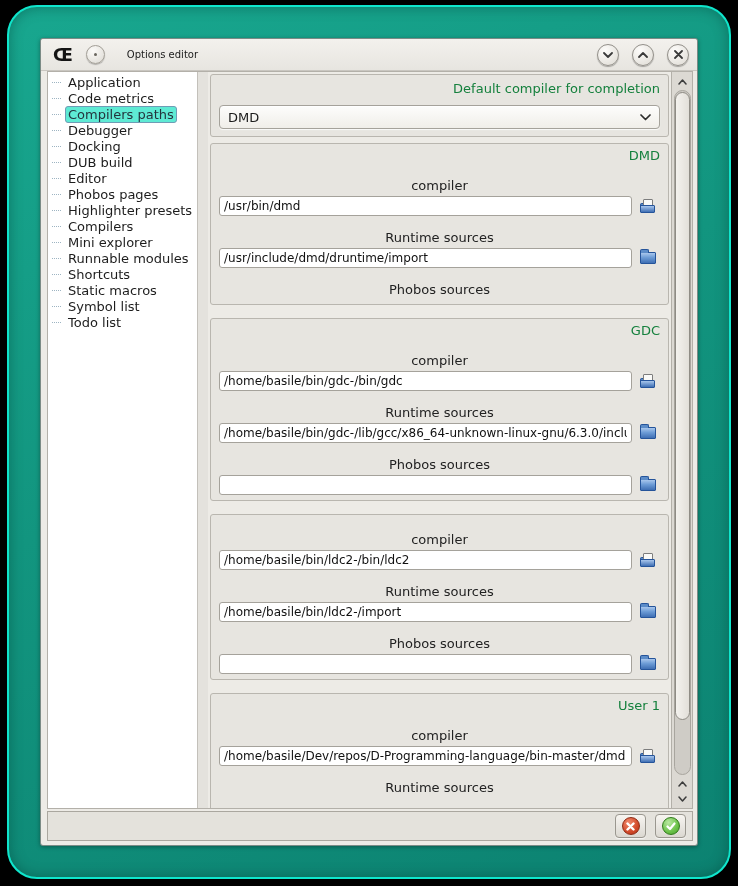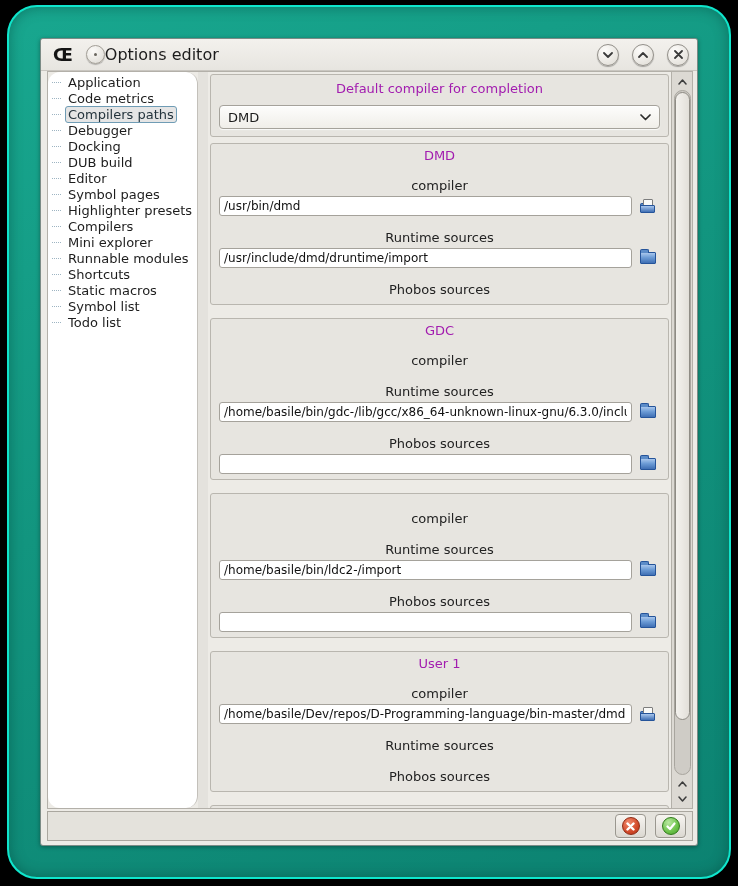--- a/index.html
+++ b/index.html
@@ -34,52 +34,52 @@
   }
   .logo { font-size:17px; font-weight:bold; color:#141414; margin-left:4px; letter-spacing:-1px; }
   .menu-btn {
     width:19px; height:19px; margin-left:14px;
     border-radius:50%; border:1px solid #a39f97;
     background:radial-gradient(circle at 35% 30%,#fcfbf9,#dcd9d2);
     box-shadow:0 1px 1px rgba(0,0,0,.25);
     display:flex; align-items:center; justify-content:center; cursor:default;
   }
   .menu-btn .dot { width:3px; height:3px; border-radius:50%; background:#6a675f; }
-  .title { margin-left:0; font-size:16px; color:#1b1b1b; }
+  .title { margin-left:22px; font-size:10px; color:#1b1b1b; }
   .win-buttons { margin-left:auto; display:flex; gap:13px; }
   .win-btn {
     width:22px; height:22px; border-radius:50%;
     border:1px solid #93908a;
     background:radial-gradient(circle at 35% 28%,#fdfcfa,#dedbd4);
     box-shadow:0 1px 1px rgba(0,0,0,.3);
     display:flex; align-items:center; justify-content:center; cursor:default;
   }
   
   .content-box {
     position:absolute; left:6px; top:32px; width:646px; height:738px;
     border:1px solid #b3b0a9; background:#edebe6;
     display:flex; overflow:hidden;
   }
   .sidebar {
     width:150px; background:#fff; border-right:1px solid #c3c0ba;
-    padding:2px 0 0 4px; overflow:hidden;border-radius:12px;
+    padding:2px 0 0 4px; overflow:hidden;
   }
   .tree-item { height:16px; display:flex; align-items:center; font-size:13px; color:#1d1d1d; cursor:default; white-space:nowrap; }
   .tree-item .dots { width:9px; border-top:1px dotted #9db4c2; margin-right:4px; flex:none; }
   .tree-item .lbl { padding:0 3px; border-radius:3px; line-height:15px; }
-  .tree-item .lbl.selected { background:#e5e5e5; border:1px solid #6f9cb5; color:#24343d; padding:0 2px; }
+  .tree-item .lbl.selected { background:#5eead4; border:1px solid #6f9cb5; color:#24343d; padding:0 2px; }
   .splitter { width:10px; background:#e4e2dd; cursor:col-resize; }
   .panel-wrap { flex:1; display:flex; }
   .panel { flex:1; padding:2px 2px 0 2px; overflow:hidden; position:relative; }
   
   .group {
     background:#e7e5e0; border:1px solid #b9b6af; border-radius:3px;
     padding:3px 8px 5px 8px; margin-bottom:13px;
   }
-  .group-title { text-align:center; font-size:13px; color:#a21caf; height:17px; line-height:17px; }
+  .group-title { text-align:right; font-size:13px; color:#15803d; height:17px; line-height:17px; }
   .default-group { padding:5px 8px 7px 8px; margin-bottom:6px; }
   .combo {
     margin-top:8px; height:24px;
     background:linear-gradient(#fdfdfc,#f0eee9);
     border:1px solid #a5a29b; border-radius:4px;
     display:flex; align-items:center; padding:0 8px;
     font-size:13px; color:#1b1b1b; cursor:default;
     box-shadow:0 1px 1px rgba(255,255,255,.8), inset 0 1px 0 #fff;
   }
   .combo .chev { margin-left:auto; display:flex; }
@@ -188,21 +188,21 @@
         <div class="tree-item">
             <span class="dots"></span>
             <span class="lbl">DUB build</span>
           </div>
         <div class="tree-item">
             <span class="dots"></span>
             <span class="lbl">Editor</span>
           </div>
         <div class="tree-item">
             <span class="dots"></span>
-            <span class="lbl">Symbol pages</span>
+            <span class="lbl">Phobos pages</span>
           </div>
         <div class="tree-item">
             <span class="dots"></span>
             <span class="lbl">Highlighter presets</span>
           </div>
         <div class="tree-item">
             <span class="dots"></span>
             <span class="lbl">Compilers</span>
           </div>
         <div class="tree-item">
@@ -267,38 +267,58 @@
               <button class="icon-btn">
                   <span class="ic-folder"></span>
                 </button>
             </div>
             <div class="field-label">Phobos sources</div>
           </div>
 
           <div class="group">
             <div class="group-title">GDC</div>
             <div class="field-label">compiler</div>
+            <div class="field-row">
+              <input class="path-input" spellcheck="false" value="/home/basile/bin/gdc-/bin/gdc" style="">
+              <button class="icon-btn">
+                  <span class="ic-file">
+                    <span class="tab"></span>
+                    <span class="sheet"></span>
+                    <span class="fold"></span>
+                  </span>
+                </button>
+            </div>
             <div class="field-label">Runtime sources</div>
             <div class="field-row">
               <input class="path-input" spellcheck="false" value="/home/basile/bin/gdc-/lib/gcc/x86_64-unknown-linux-gnu/6.3.0/includ" style="">
               <button class="icon-btn">
                   <span class="ic-folder"></span>
                 </button>
             </div>
             <div class="field-label">Phobos sources</div>
             <div class="field-row">
               <input class="path-input" spellcheck="false" value="" style="">
               <button class="icon-btn">
                   <span class="ic-folder"></span>
                 </button>
             </div>
           </div>
 
           <div class="group">
             <div class="field-label">compiler</div>
+            <div class="field-row">
+              <input class="path-input" spellcheck="false" value="/home/basile/bin/ldc2-/bin/ldc2" style="">
+              <button class="icon-btn">
+                  <span class="ic-file">
+                    <span class="tab"></span>
+                    <span class="sheet"></span>
+                    <span class="fold"></span>
+                  </span>
+                </button>
+            </div>
             <div class="field-label">Runtime sources</div>
             <div class="field-row">
               <input class="path-input" spellcheck="false" value="/home/basile/bin/ldc2-/import" style="">
               <button class="icon-btn">
                   <span class="ic-folder"></span>
                 </button>
             </div>
             <div class="field-label">Phobos sources</div>
             <div class="field-row">
               <input class="path-input" spellcheck="false" value="" style="">

